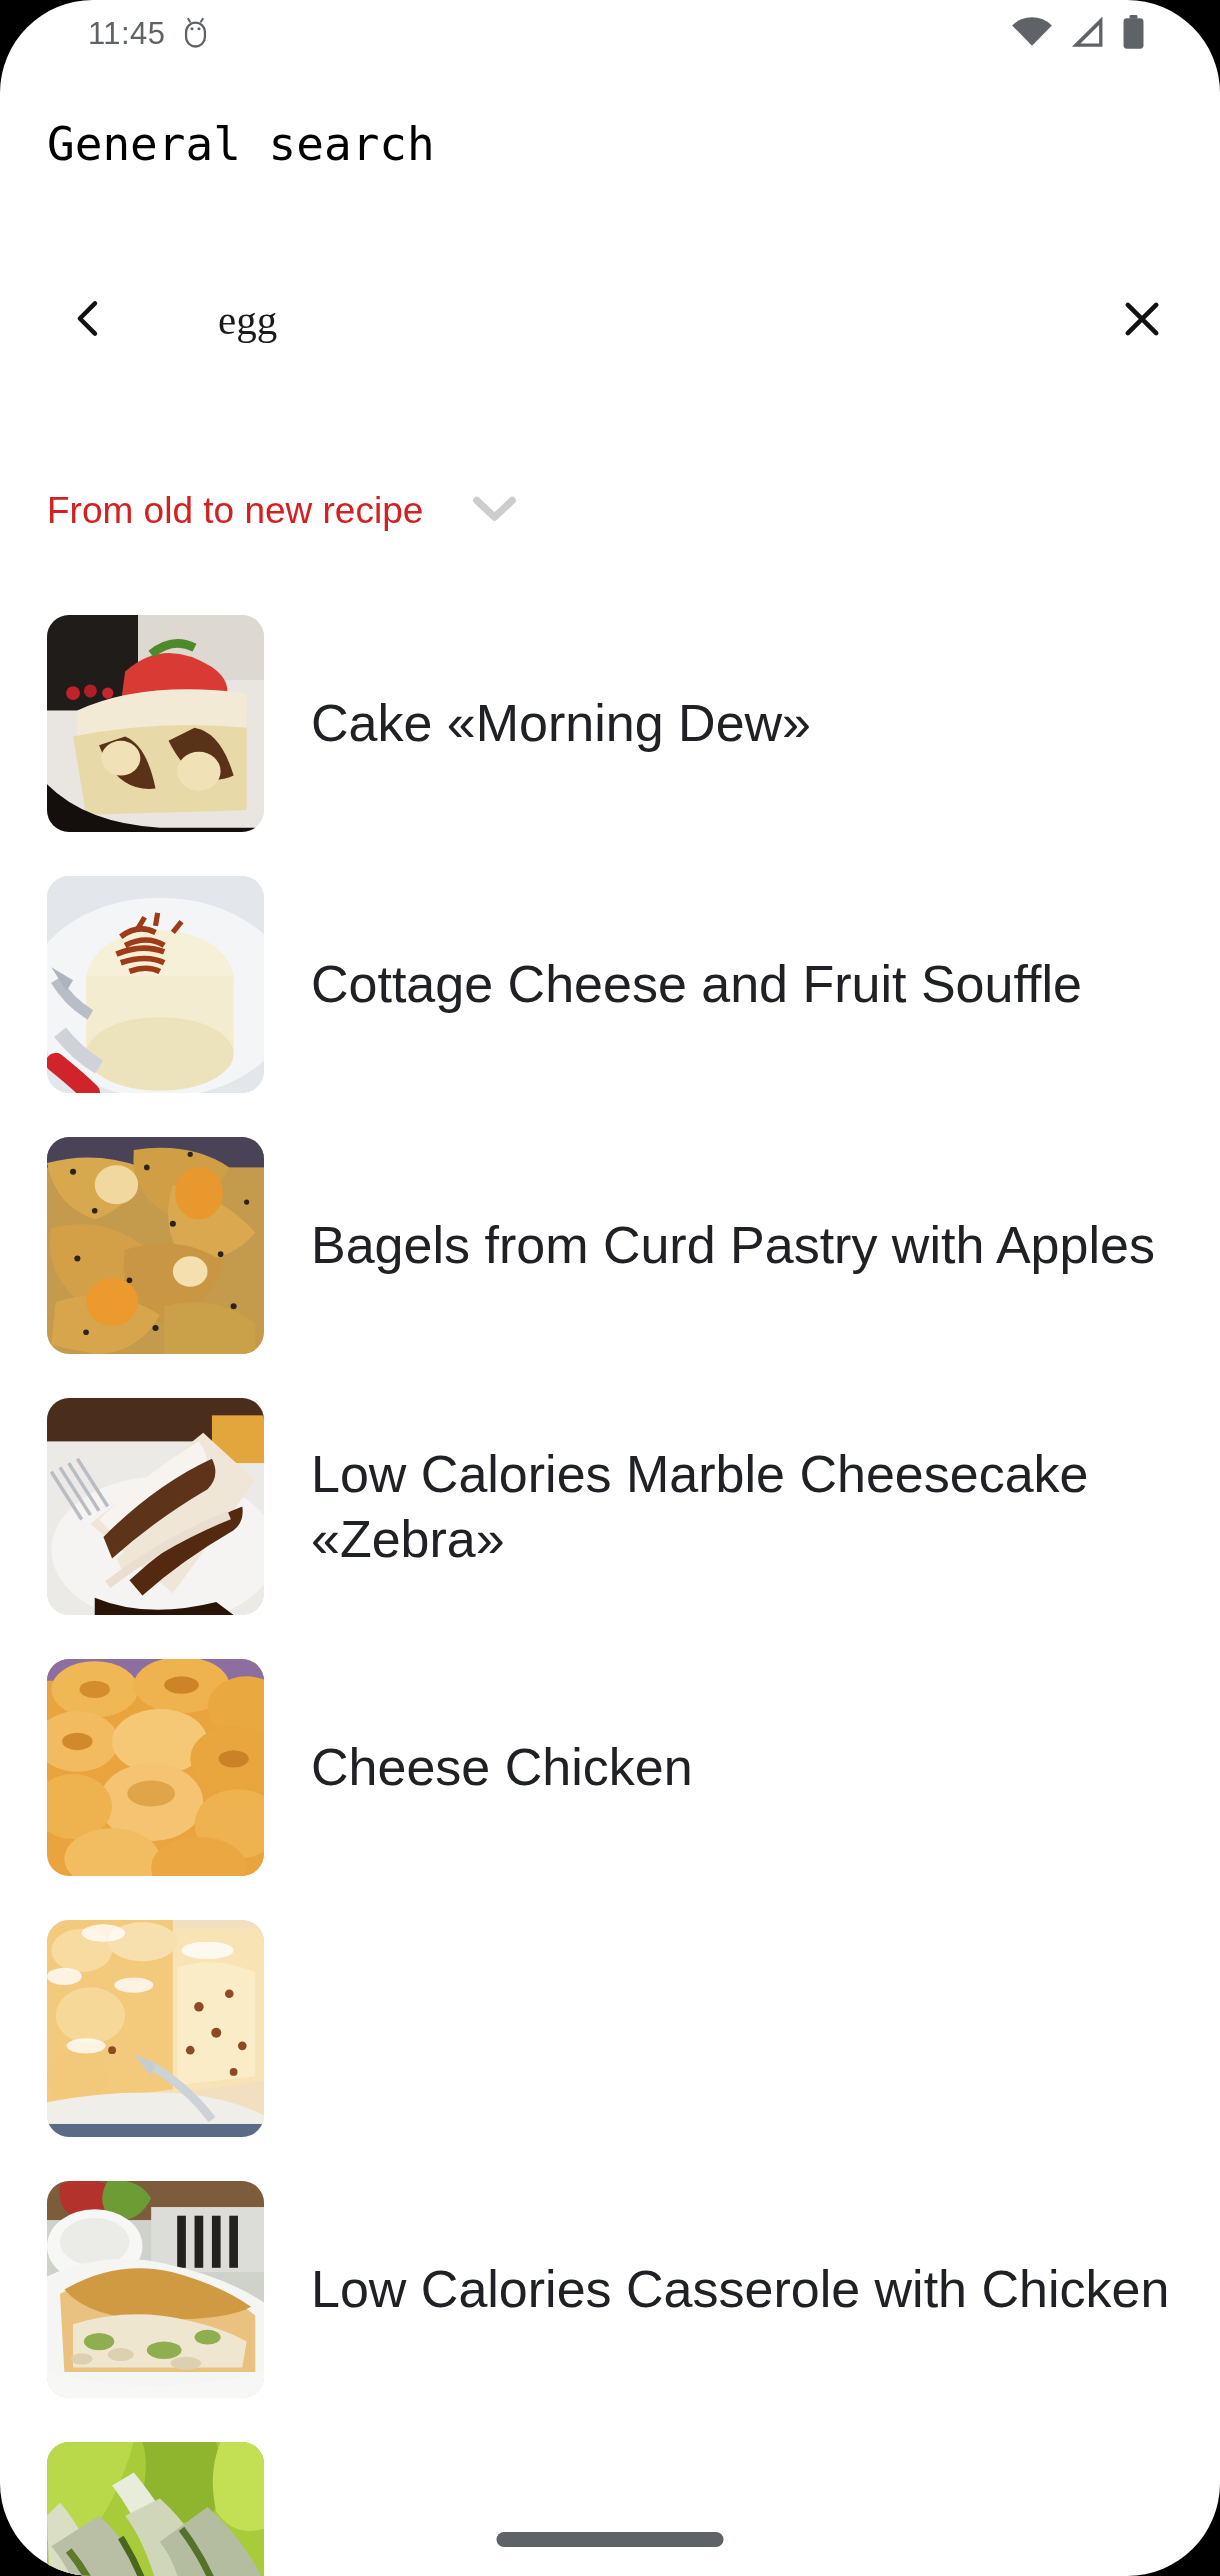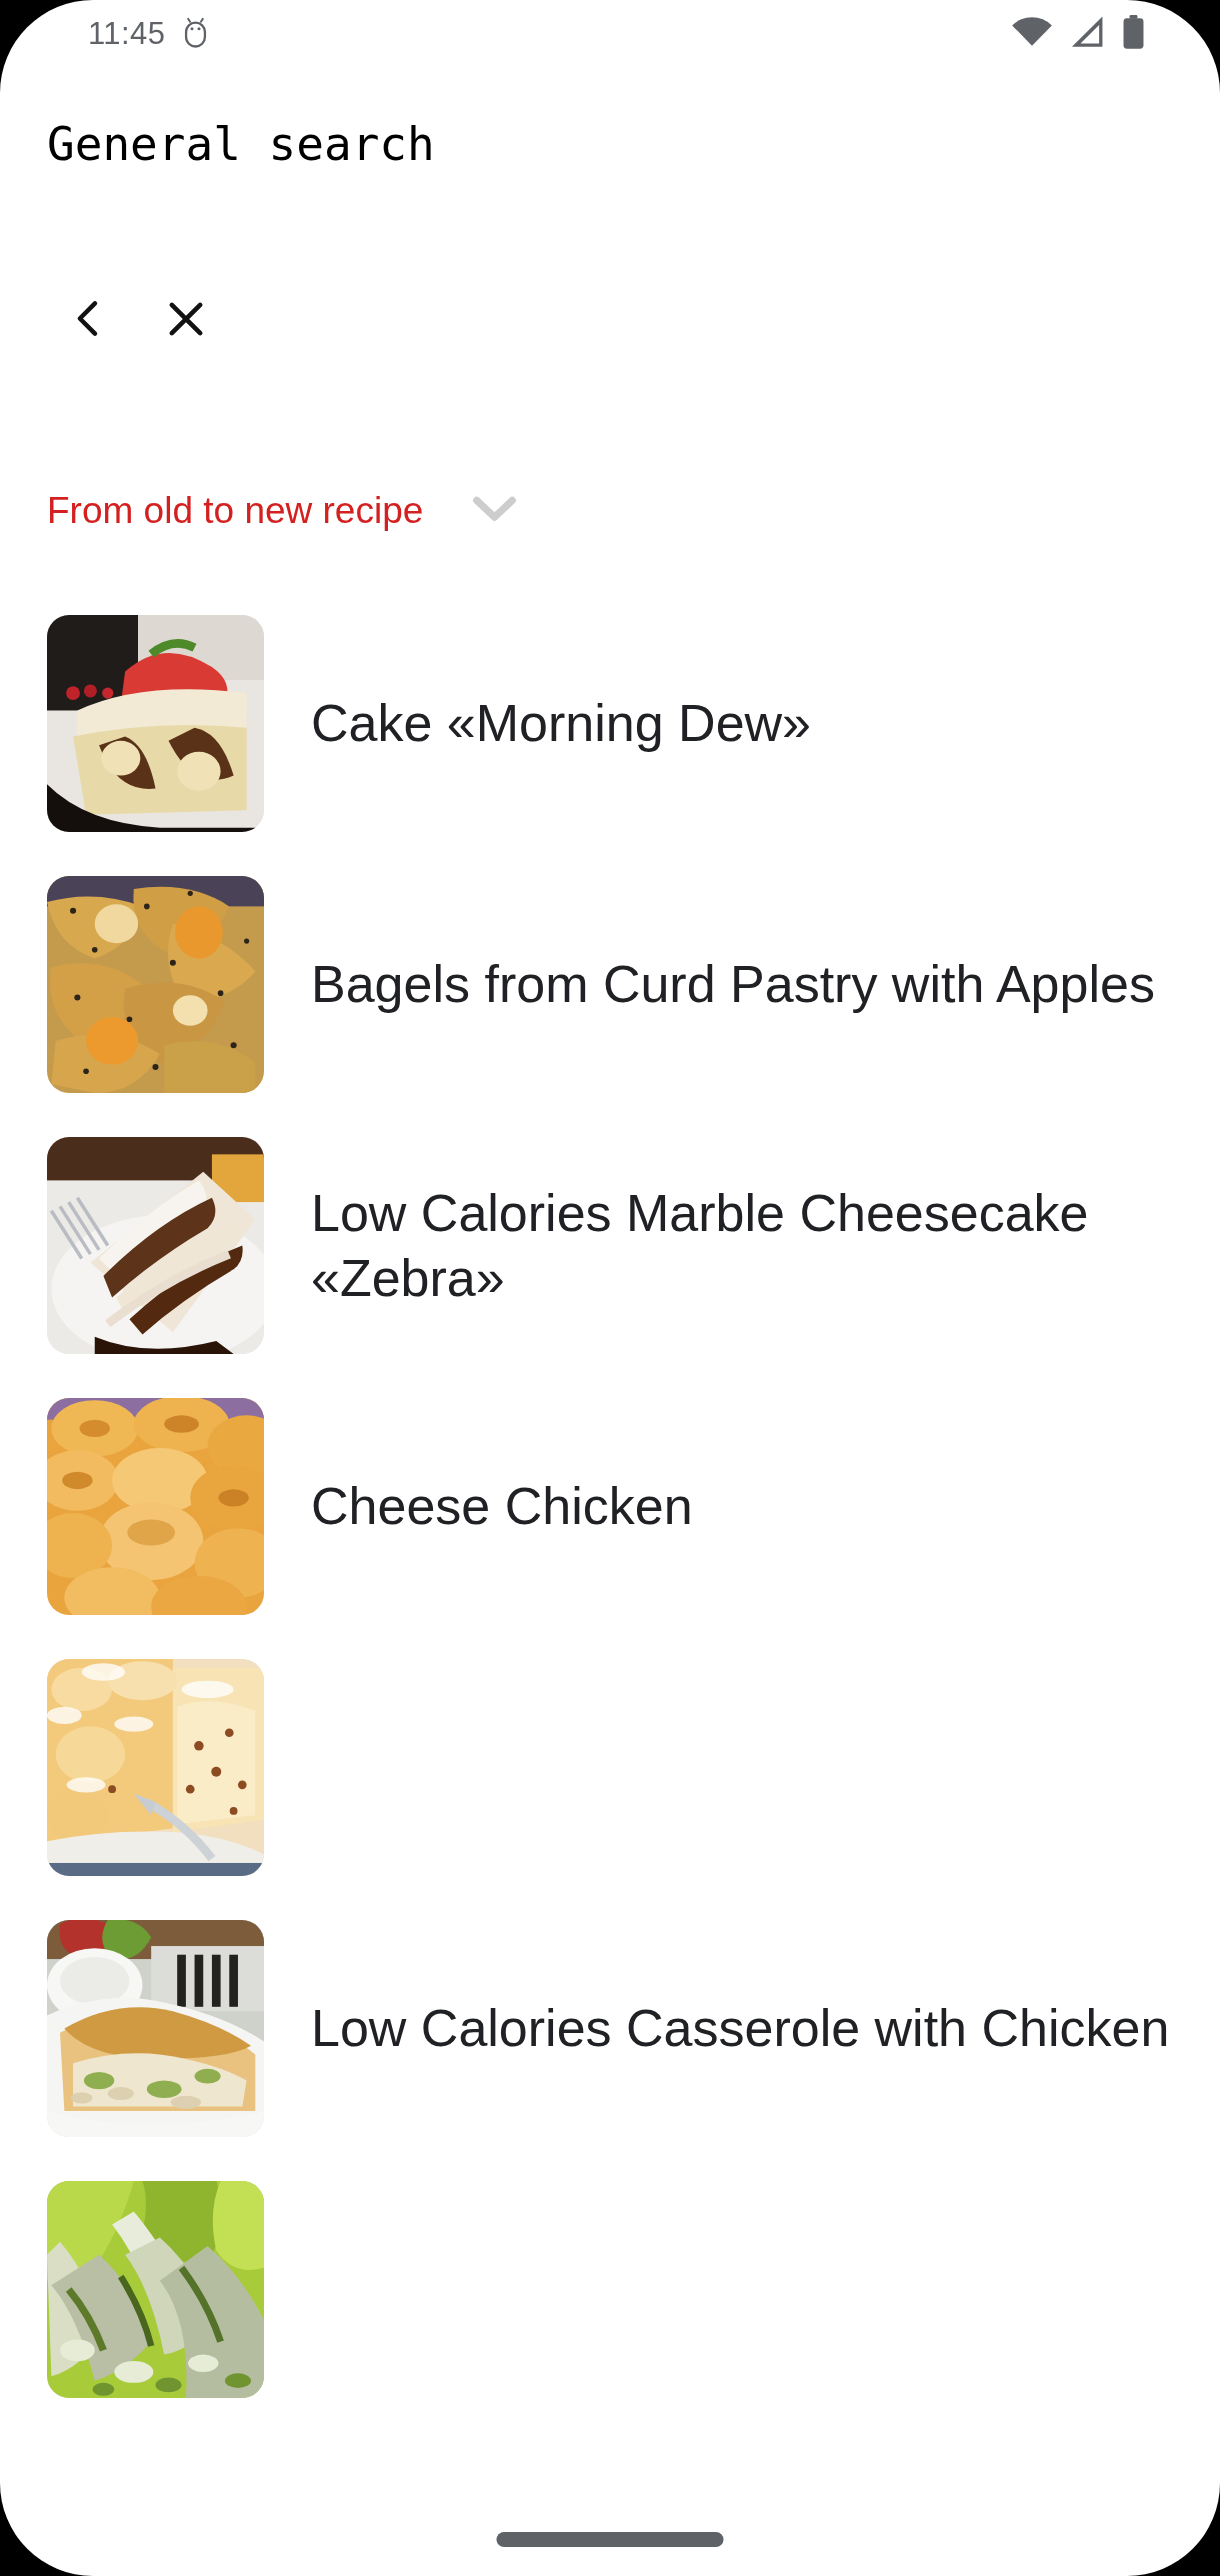--- a/index.html
+++ b/index.html
@@ -239,20 +239,23 @@
 
     <div id="page-title">General search</div>
 
     <div id="search-row">
       <div id="back-button">
         <span>
           <svg width="47" height="47" viewBox="0 0 24 24">
             <path d="M15.3 4.3 L7.6 12 L15.3 19.7" stroke="#121212" stroke-width="2.3" fill="none" stroke-linecap="round" stroke-linejoin="round"></path>
           </svg>
         </span>
+      </div>
+      <div id="search-input-wrap">
+        <input id="search-input" type="text" value="egg" style="">
       </div>
       <div id="clear-button">
         <span>
           <svg width="46" height="46" viewBox="0 0 24 24">
             <path d="M4.6 4.6 L19.4 19.4 M19.4 4.6 L4.6 19.4" stroke="#121212" stroke-width="2.4" stroke-linecap="round"></path>
           </svg>
         </span>
       </div>
     </div>
 
@@ -285,20 +288,38 @@
             <path d="M24 60 q8 22 26 20 q-4 -20 -14 -24 z" fill="#5a3218"></path>
             <path d="M56 58 q12 24 30 16 q-6 -20 -18 -22 z" fill="#5a3218"></path>
             <ellipse cx="34" cy="66" rx="9" ry="8" fill="#f0e2b6"></ellipse>
             <ellipse cx="70" cy="72" rx="10" ry="9" fill="#f0e2b6"></ellipse>
             <path d="M0 78 q18 18 52 20 L100 98 L100 100 L0 100 z" fill="#140f0d"></path>
           </svg>
         </div>
         <div class="recipe-title">Cake «Morning Dew»</div>
       </div>
 
+      <div class="recipe-row">
+        <div class="recipe-thumb">
+          <svg class="art" viewBox="0 0 100 100" preserveAspectRatio="none">
+            <rect width="100" height="100" fill="#e3e6ea"></rect>
+            <ellipse cx="52" cy="56" rx="62" ry="46" fill="#f4f5f6"></ellipse>
+            <ellipse cx="52" cy="48" rx="34" ry="23" fill="#f6f0d8"></ellipse>
+            <rect x="18" y="46" width="68" height="36" fill="#f3ecd0"></rect>
+            <ellipse cx="52" cy="82" rx="34" ry="17" fill="#ece2bc"></ellipse>
+            <path d="M34 28 q8 -6 16 -2 M36 32 q10 -5 18 0 M32 36 q12 -5 22 -1 M34 40 q12 -4 20 0 M38 44 q8 -3 14 0" stroke="#9e3b18" stroke-width="2.6" fill="none"></path>
+            <path d="M42 24 l3 -5 M50 23 l1 -6 M58 26 l4 -5" stroke="#9e3b18" stroke-width="2.4"></path>
+            <path d="M4 48 q6 10 16 16" stroke="#b9bec6" stroke-width="5" fill="none"></path>
+            <path d="M2 42 l10 6 l-3 5 z" fill="#aeb4bd"></path>
+            <path d="M6 72 q8 10 18 16" stroke="#cfd3d9" stroke-width="7" fill="none"></path>
+            <path d="M4 86 q10 8 16 14" stroke="#d1232a" stroke-width="9" fill="none" stroke-linecap="round"></path>
+          </svg>
+        </div>
+        <div class="recipe-title">Cottage Cheese and Fruit Souffle</div>
+      </div>
 
       <div class="recipe-row">
         <div class="recipe-thumb">
           <svg class="art" viewBox="0 0 100 100" preserveAspectRatio="none">
             <rect width="100" height="100" fill="#c49a4c"></rect>
             <rect x="0" y="0" width="100" height="14" fill="#4a4358"></rect>
             <path d="M0 12 q22 -6 44 2 q-4 18 -22 24 q-18 -6 -22 -26 z" fill="#d8a84f"></path>
             <path d="M40 6 q26 -4 44 8 q-8 18 -28 22 q-18 -10 -16 -30 z" fill="#cf9e45"></path>
             <path d="M58 22 q24 6 38 22 q-14 16 -34 12 q-10 -16 -4 -34 z" fill="#daa94f"></path>
             <path d="M2 42 q24 -6 42 8 q-8 22 -26 28 q-20 -14 -16 -36 z" fill="#d3a048"></path>

